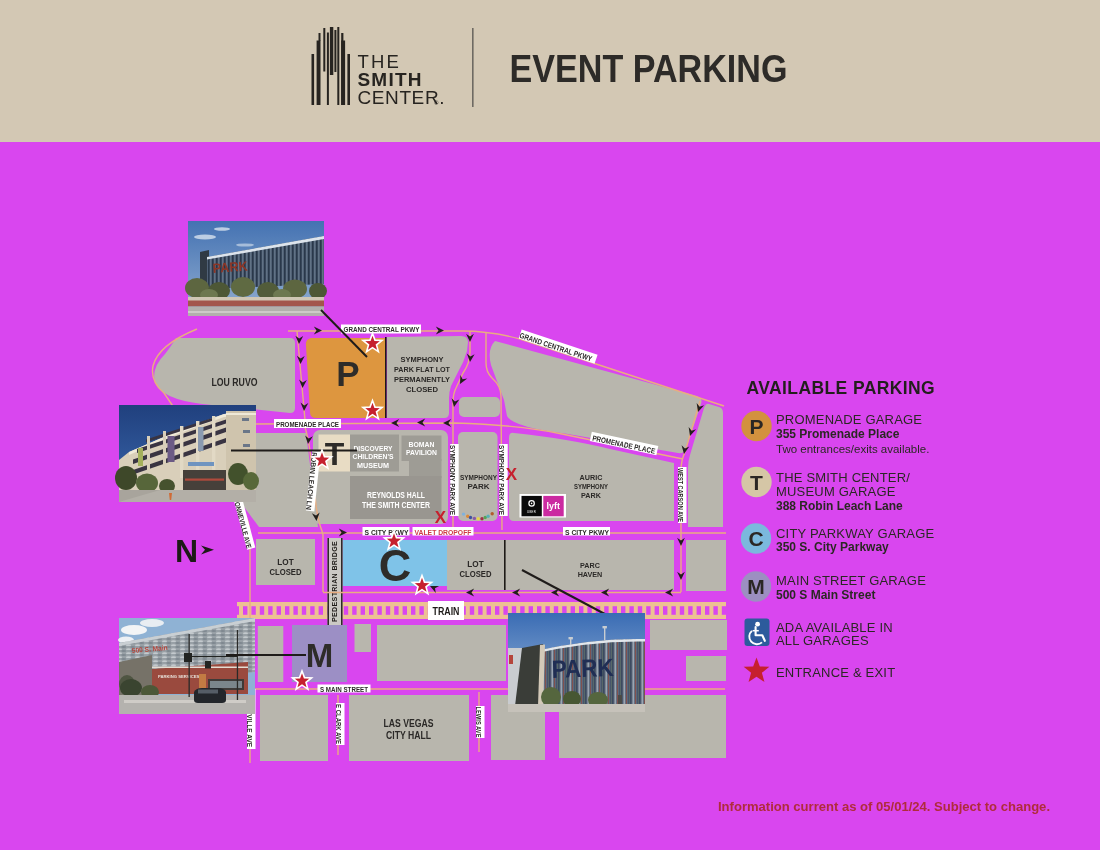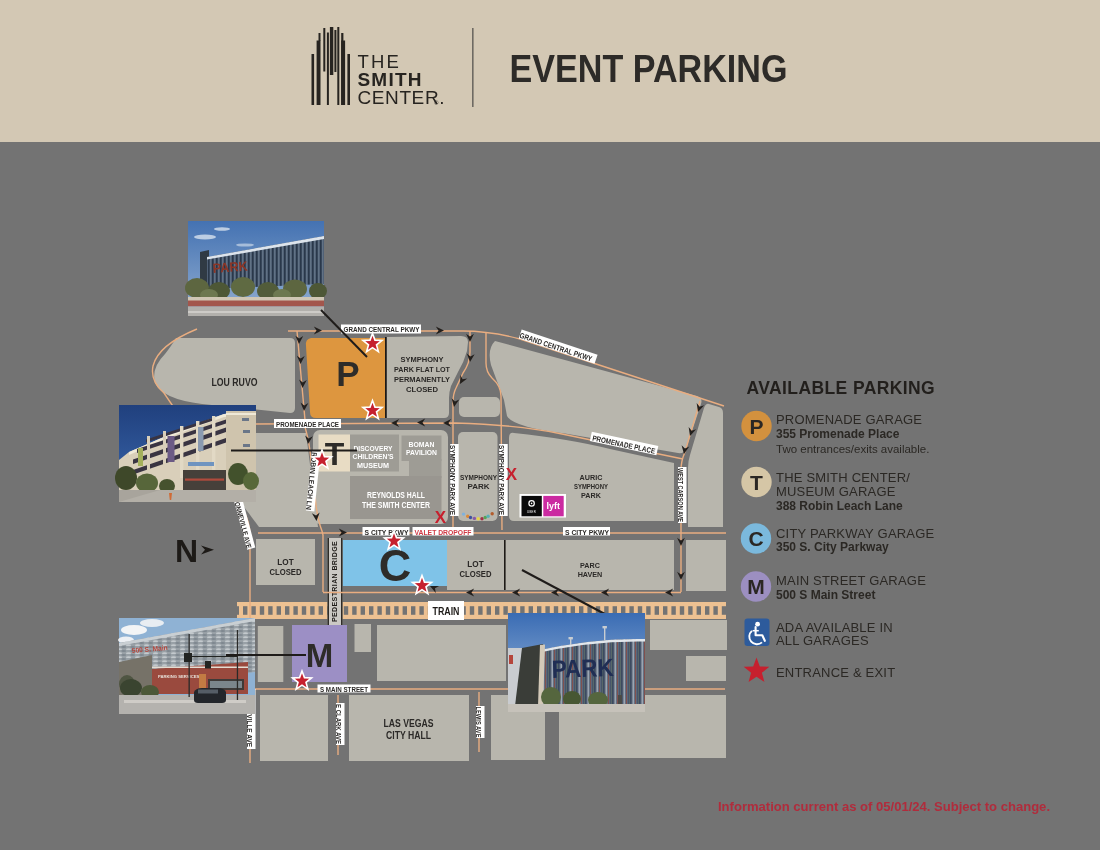--- a/index.html
+++ b/index.html
@@ -1,16 +1,16 @@
 <!DOCTYPE html>
 <html><head>
 <meta charset="utf-8">
 <style>
 html,body{margin:0;padding:0;}
-.page{position:relative;width:1100px;height:850px;background:#737373;overflow:hidden;font-family:"Liberation Sans",sans-serif;}
+.page{position:relative;width:1100px;height:850px;background:#d946ef;overflow:hidden;font-family:"Liberation Sans",sans-serif;}
 svg{position:absolute;left:0;top:0;}
 </style>
 </head>
 <body>
 <div class="page">
 <svg width="1100" height="850" viewBox="0 0 1100 850" font-family="Liberation Sans, sans-serif">
 <defs>
 <path id="star" d="M0,-10 L2.47,-3.4 L9.51,-3.09 L3.99,1.3 L5.88,8.09 L0,4.2 L-5.88,8.09 L-3.99,1.3 L-9.51,-3.09 L-2.47,-3.4 Z"></path>
 <path id="arw" d="M0,0 L-8.2,-3.9 L-5.5,0 L-8.2,3.9 Z"></path>
 </defs>

